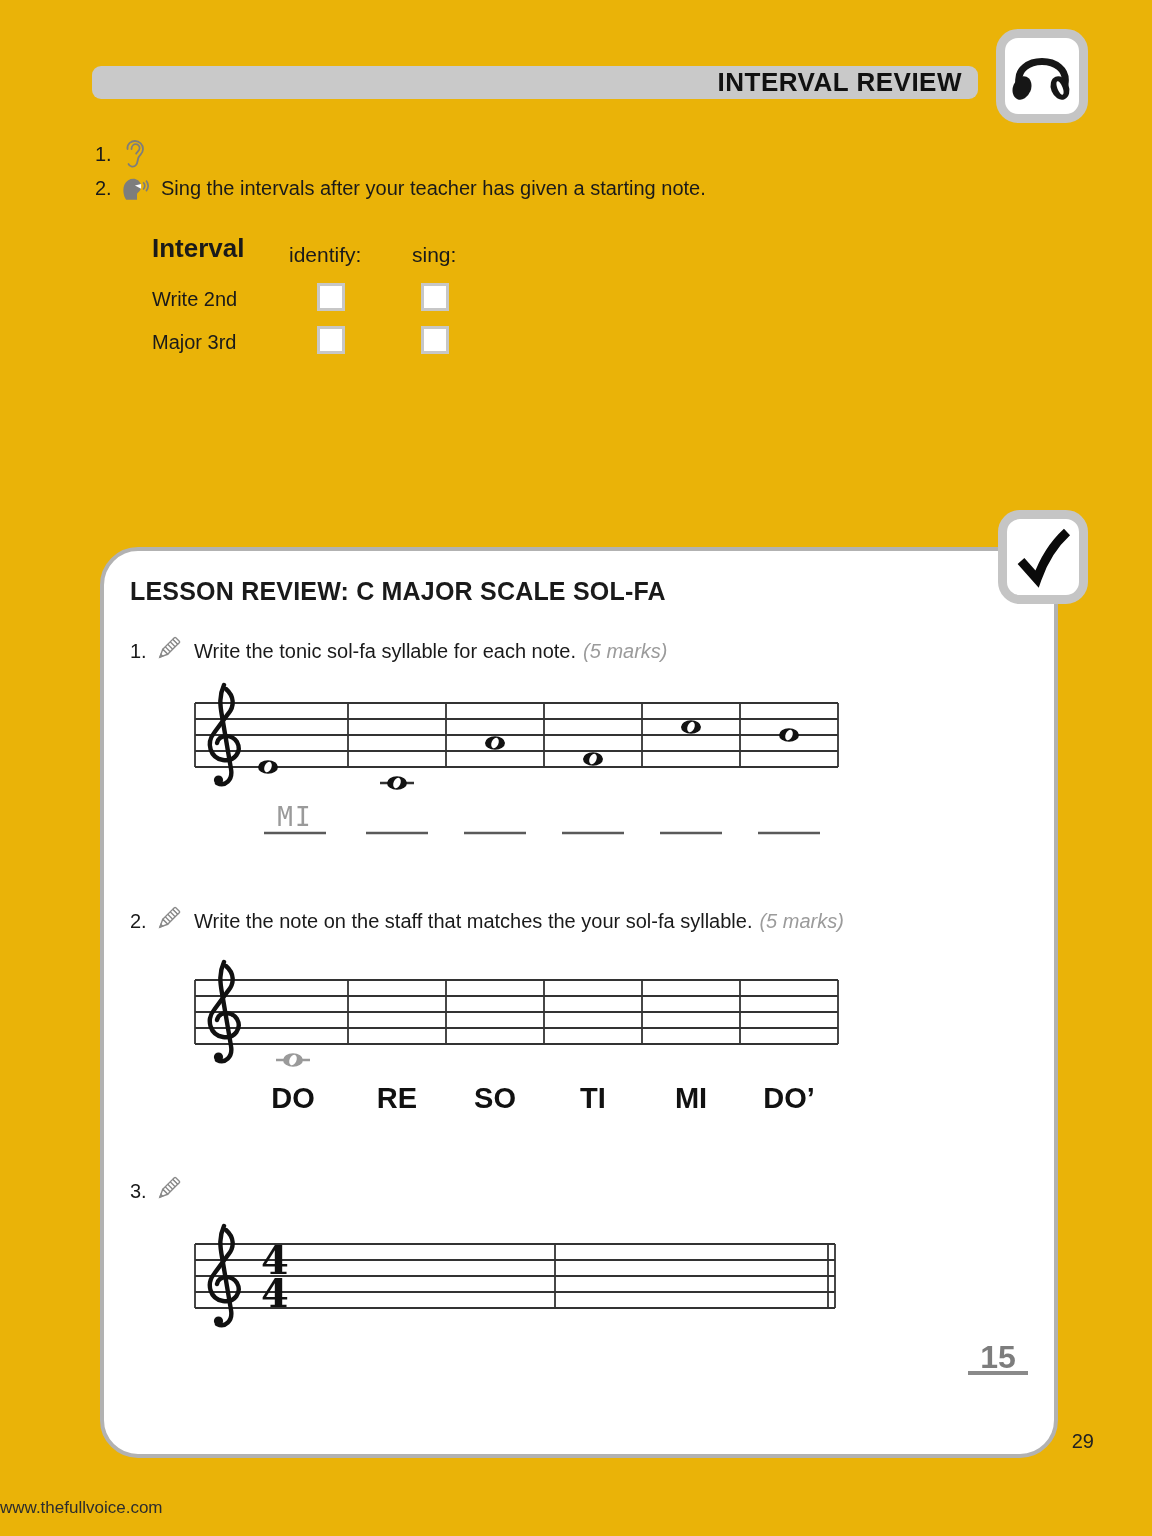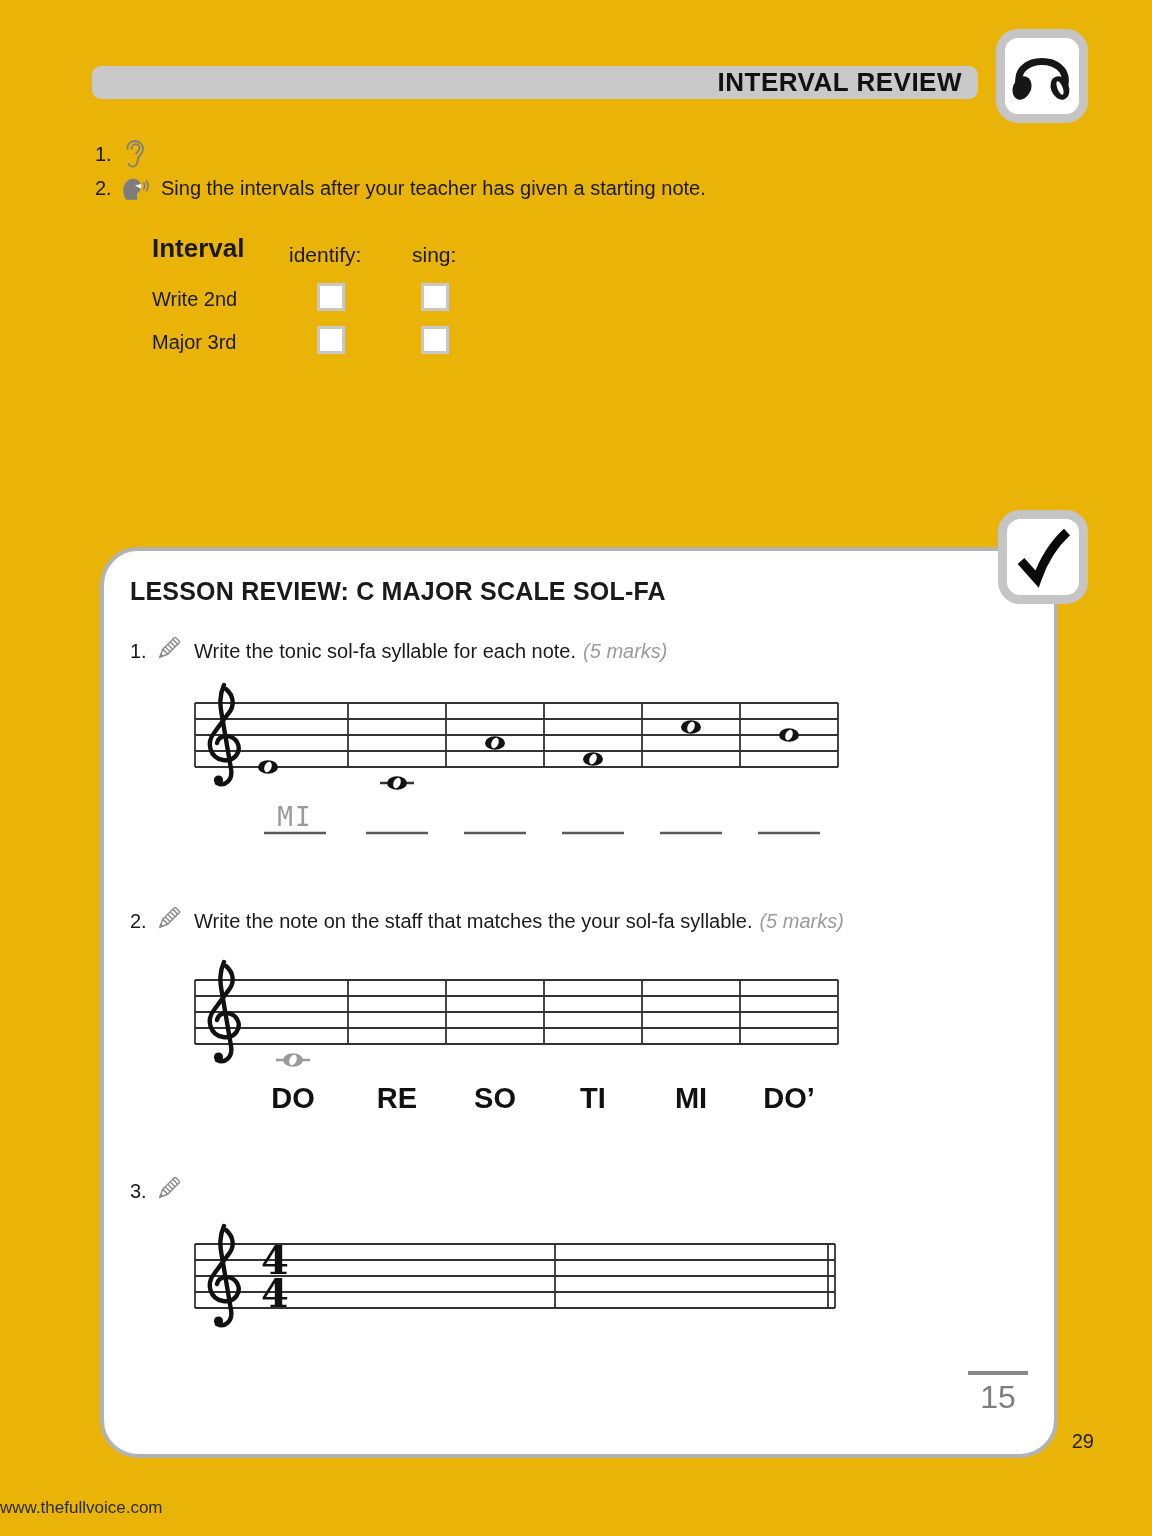--- a/index.html
+++ b/index.html
@@ -29,21 +29,21 @@
                border:9px solid var(--icon-border,#c5c5c5);border-radius:22px;z-index:2;}
   .box-title{position:absolute;left:26px;top:26px;font-size:25px;font-weight:bold;letter-spacing:.2px;}
   .q{position:absolute;left:26px;display:flex;align-items:baseline;font-size:20px;white-space:nowrap;}
   .q .num{width:22px;}
   .q .pic{margin:0 12px 0 2px;transform:translateY(5px);}
   .marks{color:var(--marks-gray,#9b9b9b);font-style:italic;margin-left:7px;}
   .q1{top:79px;} .q2{top:349px;} .q3{top:619px;}
   .staff-wrap{position:absolute;left:83px;}
   .s1{top:112px;} .s2{top:389px;} .s3{top:655px;}
   .score-line{position:absolute;left:864px;top:820px;width:60px;height:4px;background:#8a8a8a;}
-  .score-num{position:absolute;left:864px;top:828px;width:60px;text-align:center;font-size:32px;font-weight:normal;
+  .score-num{position:absolute;left:864px;top:788px;width:60px;text-align:center;font-size:32px;font-weight:bold;
              color:var(--score-gray,#7d7d7d);}
   
   .site{position:absolute;left:0;right:0;top:1498px;font-size:17px;color:#2d2d2d;}
   .pagenum{position:absolute;right:58px;top:1430px;font-size:20px;color:#222;}
 </style>
 </head>
 <body>
 
 <div class="page">
 

